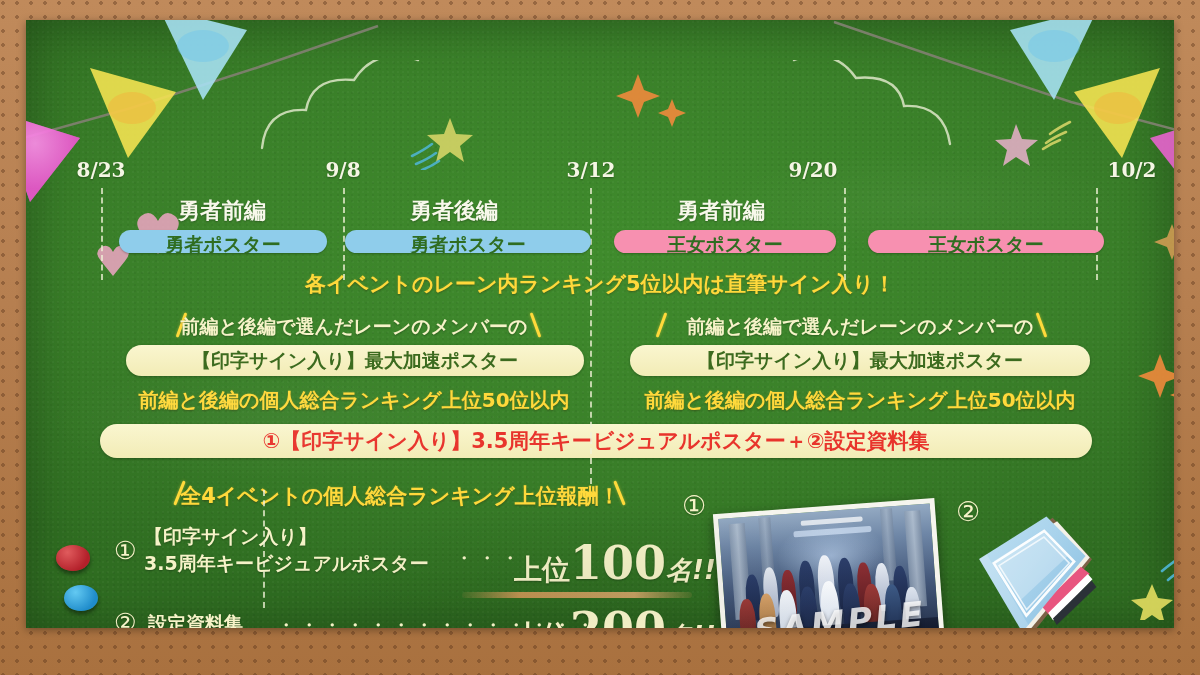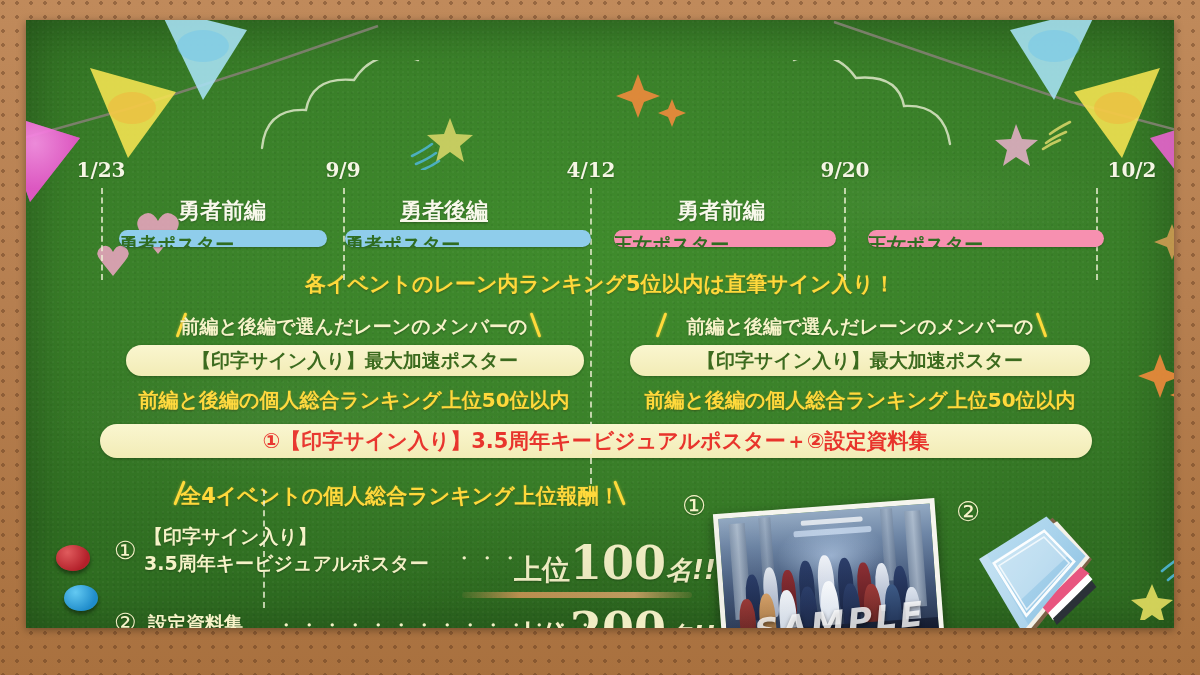--- a/index.html
+++ b/index.html
@@ -85,22 +85,22 @@
   .ev-name {
     position:absolute; transform: translateX(-50%);
     font-size: 22px; font-weight: 700; color: #f7f8ea;
     font-family: "DejaVu Sans", sans-serif;
     text-shadow: 0 1px 2px rgba(0,0,0,.30);
     white-space: nowrap;
   }
 
   .pill-row { position:relative; height: 30px; margin-top: 4px; }
   .pill {
-    position:absolute; height: 17px; line-height: 28px;
-    border-radius: 14px; 
+    position:absolute; height: 23px; line-height: 28px;
+    border-radius: 14px; text-align:center;
     font-size: 19px; font-weight: 700;
     font-family: "DejaVu Sans", sans-serif;
     box-shadow: 0 1px 2px rgba(0,0,0,.25);
     white-space: nowrap; overflow:hidden;
   }
 
   
   .chalk-yellow {
     color:#ffd93b; font-weight:700;
     text-shadow: 0 1px 2px rgba(0,0,0,.35), 0 0 2px rgba(255,217,59,.35);
@@ -267,30 +267,30 @@
     <div class="vline" style="left:317px; top:168px; height:92px;"></div>
     <div class="vline" style="left:564px; top:168px; height:250px;"></div>
     <div class="vline" style="left:818px; top:168px; height:92px;"></div>
     <div class="vline" style="left:1070px;top:168px; height:92px;"></div>
     <div class="vline" style="left:564px; top:418px; height:46px;"></div>
     <div class="vline" style="left:237px; top:470px; height:118px;"></div>
 
     <div id="sched" style="left:-26px;top:138px;width:1200px;">
 
       <div class="date-row">
-        <div class="date-lbl" style="left:101px;">1/23</div>
-        <div class="date-lbl" style="left:343px;">9/9</div>
-        <div class="date-lbl" style="left:591px;">4/12</div>
-        <div class="date-lbl" style="left:845px;">9/20</div>
+        <div class="date-lbl" style="left:101px;">8/23</div>
+        <div class="date-lbl" style="left:343px;">9/8</div>
+        <div class="date-lbl" style="left:591px;">3/12</div>
+        <div class="date-lbl" style="left:813px;">9/20</div>
         <div class="date-lbl" style="left:1132px;">10/2</div>
       </div>
 
       <div class="ev-row" style="margin-top:12px;">
         <div class="ev-name" style="left:222px;">勇者前編</div>
-        <div class="ev-name" style="left:444px;text-decoration:underline;">勇者後編</div>
+        <div class="ev-name" style="left:454px;">勇者後編</div>
         <div class="ev-name" style="left:721px;">勇者前編</div>
       </div>
 
       <div class="pill-row">
         <div class="pill" style="left:119px;width:208px;background:#8fcdeb;color:#2f6d21;">勇者ポスター</div>
         <div class="pill" style="left:345px;width:246px;background:#8fcdeb;color:#2f6d21;">勇者ポスター</div>
         <div class="pill" style="left:614px;width:222px;background:#f790b0;color:#2f6d21;">王女ポスター</div>
         <div class="pill" style="left:868px;width:236px;background:#f790b0;color:#2f6d21;">王女ポスター</div>
       </div>
     </div>

